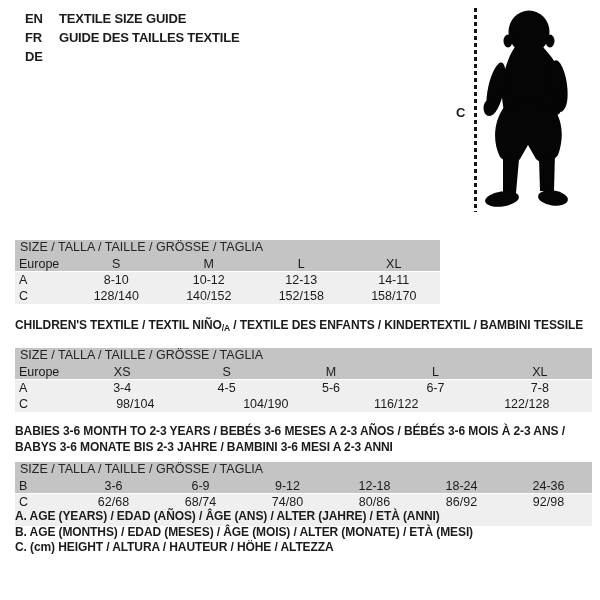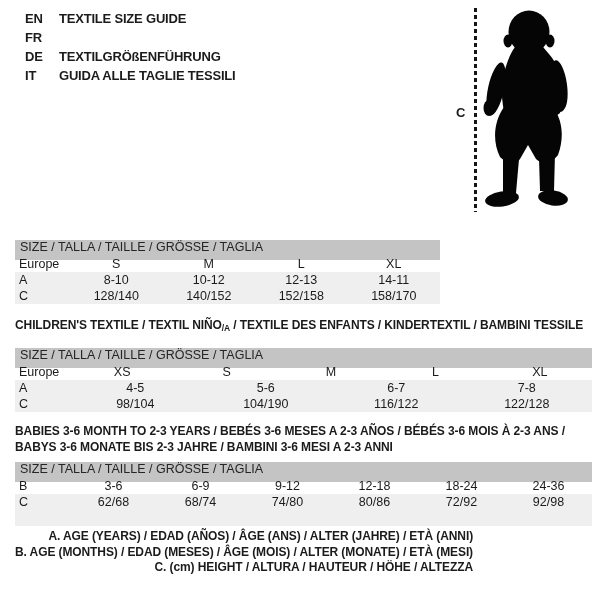--- a/index.html
+++ b/index.html
@@ -13,56 +13,52 @@
               font-weight:bold; font-size:13px; letter-spacing:-0.2px; }
   .lang-code { width:34px; }
   
   .dash-line { position:absolute; left:474px; top:8px; width:3px; height:204px;
     background:repeating-linear-gradient(to bottom, #151515 0 4px, transparent 4px 7px); }
   .c-label { position:absolute; left:456px; top:105px; font-weight:bold; font-size:13px; }
   .baby { position:absolute; left:482px; top:9px; }
   
   .tbl-title { position:absolute; left:15px; font-weight:bold; font-size:12px;
                letter-spacing:-0.1px; white-space:nowrap; }
-  .bar { position:absolute; left:15px; height:20px; background:#c4c4c4;
+  .bar { position:absolute; left:15px; height:31px; background:#c4c4c4;
          font-size:12.5px; line-height:15px; padding-left:5px;
          box-sizing:border-box; color:#252525; }
   .trow { position:absolute; left:15px; display:flex; height:32px;
           line-height:16px; font-size:12.5px; }
   .trow .lbl { width:55px; padding-left:4px; box-sizing:border-box; }
   .trow .cell { flex:1; text-align:center; }
   .striped { background:#efefef; }
   .w1 { width:425px; }
   .w2 { width:577px; }
   .subsm { font-size:8.5px; vertical-align:-2px; }
   
-  .legend { position:absolute; left:15px; top:530px;text-align:right; }
+  .legend { position:absolute; left:15px; top:510px; }
   .legend-line { font-weight:bold; font-size:12px; line-height:13px;
                  margin-bottom:2.6px; letter-spacing:-0.1px; white-space:nowrap; }
 </style>
 </head>
 <body>
 
 <div class="page">
 
   <div class="lang">
     <div class="lang-row">
       <span class="lang-code">EN</span>
       <span>TEXTILE SIZE GUIDE</span>
     </div>
     <div class="lang-row">
       <span class="lang-code">FR</span>
+      <span>GUIDE DES TAILLES TEXTILE</span>
     </div>
     <div class="lang-row">
       <span class="lang-code">DE</span>
-      <span>TEXTILGRÖßENFÜHRUNG</span>
-    </div>
-    <div class="lang-row">
-      <span class="lang-code">IT</span>
-      <span>GUIDA ALLE TAGLIE TESSILI</span>
     </div>
   </div>
 
   <div class="dash-line"></div>
   <div class="c-label">C</div>
   <svg class="baby" width="95" height="202" viewBox="0 0 95 202" aria-hidden="true">
     <g fill="#050505">
       <ellipse cx="47" cy="23" rx="20.5" ry="21.5"></ellipse>
       <ellipse cx="26" cy="32" rx="4.5" ry="6.5"></ellipse>
       <ellipse cx="68" cy="32" rx="4.5" ry="6.5"></ellipse>
@@ -109,20 +105,21 @@
   <div class="trow w2" style="top:364px">
     <span class="lbl">Europe</span>
     <span class="cell">XS</span>
     <span class="cell">S</span>
     <span class="cell">M</span>
     <span class="cell">L</span>
     <span class="cell">XL</span>
   </div>
   <div class="trow w2 striped" style="top:380px">
     <span class="lbl">A</span>
+    <span class="cell">3-4</span>
     <span class="cell">4-5</span>
     <span class="cell">5-6</span>
     <span class="cell">6-7</span>
     <span class="cell">7-8</span>
   </div>
   <div class="trow w2" style="top:396px">
     <span class="lbl">C</span>
     <span class="cell">98/104</span>
     <span class="cell">104/190</span>
     <span class="cell">116/122</span>
@@ -140,21 +137,21 @@
     <span class="cell">12-18</span>
     <span class="cell">18-24</span>
     <span class="cell">24-36</span>
   </div>
   <div class="trow w2 striped" style="top:494px">
     <span class="lbl">C</span>
     <span class="cell">62/68</span>
     <span class="cell">68/74</span>
     <span class="cell">74/80</span>
     <span class="cell">80/86</span>
-    <span class="cell">72/92</span>
+    <span class="cell">86/92</span>
     <span class="cell">92/98</span>
   </div>
 
   <div class="legend">
     <div class="legend-line">A. AGE (YEARS) / EDAD (AÑOS) / ÂGE (ANS) / ALTER (JAHRE) / ETÀ (ANNI)</div>
     <div class="legend-line">B. AGE (MONTHS) / EDAD (MESES) / ÂGE (MOIS) / ALTER (MONATE) / ETÀ (MESI)</div>
     <div class="legend-line">C. (cm) HEIGHT / ALTURA / HAUTEUR / HÖHE / ALTEZZA</div>
   </div>
 
 </div>

